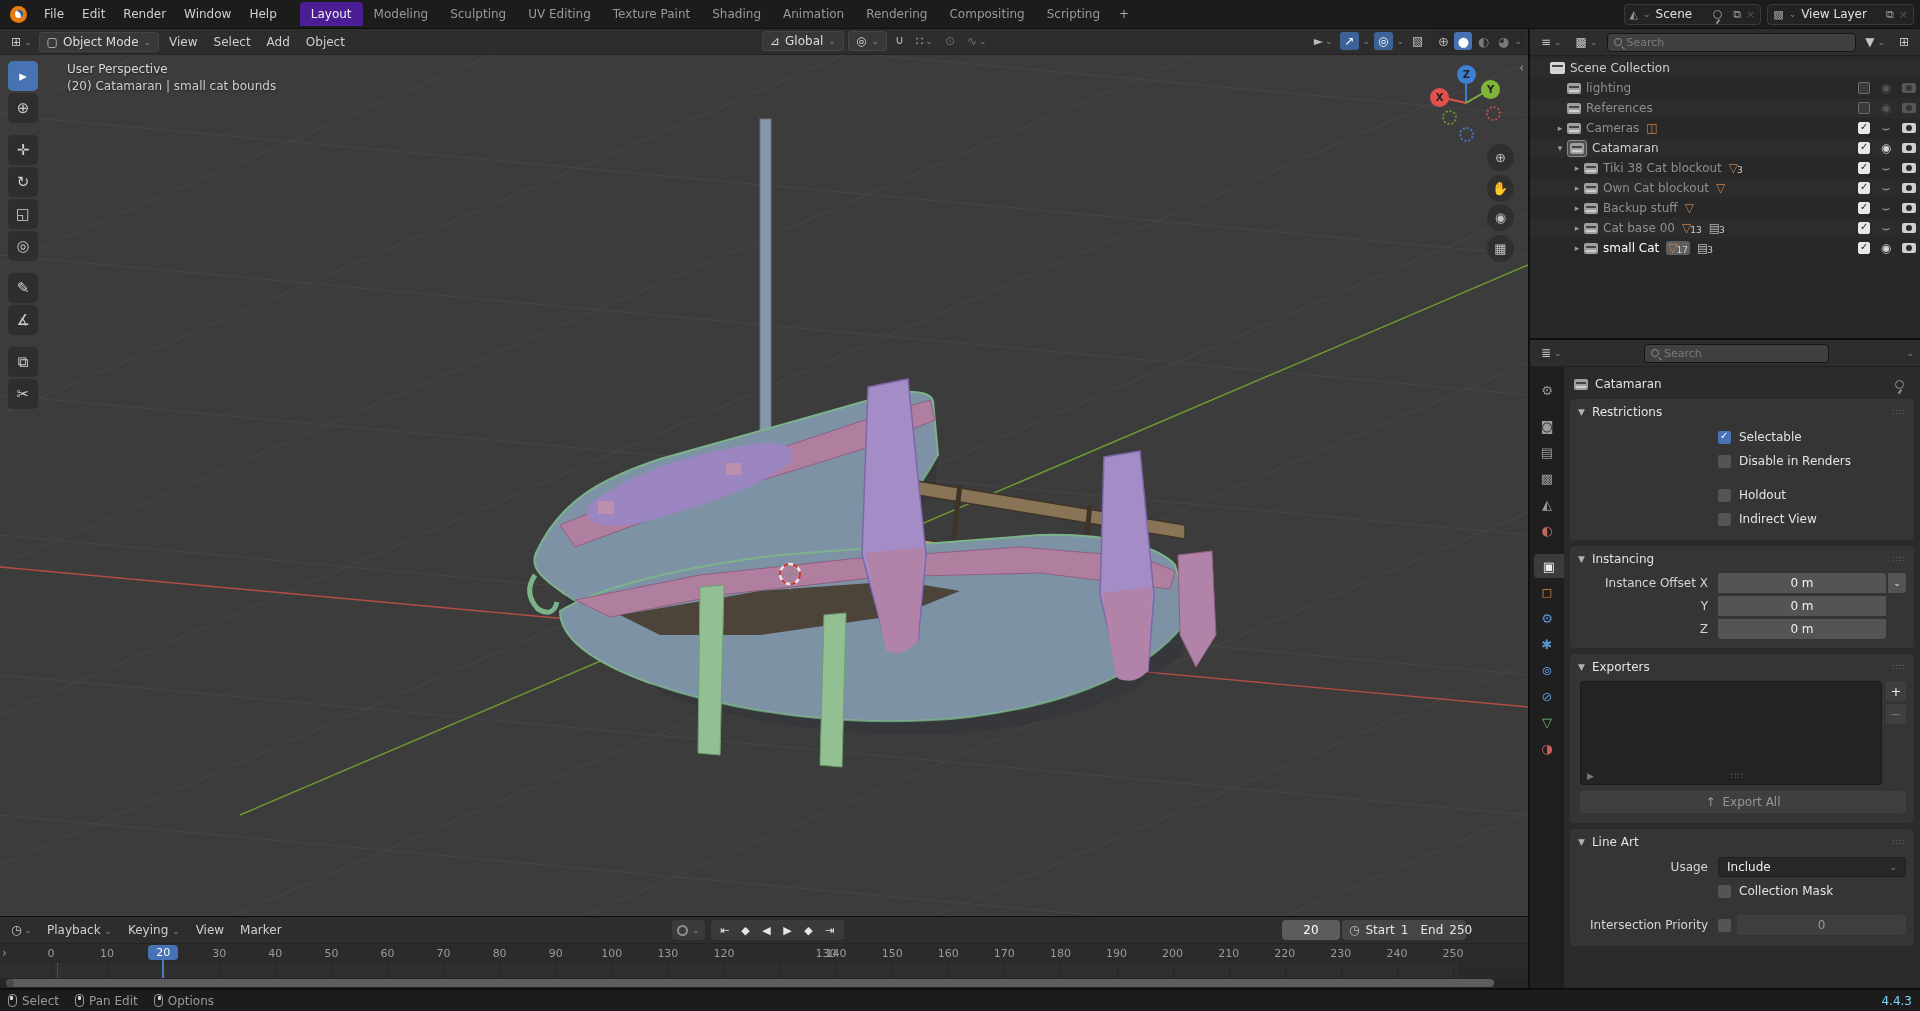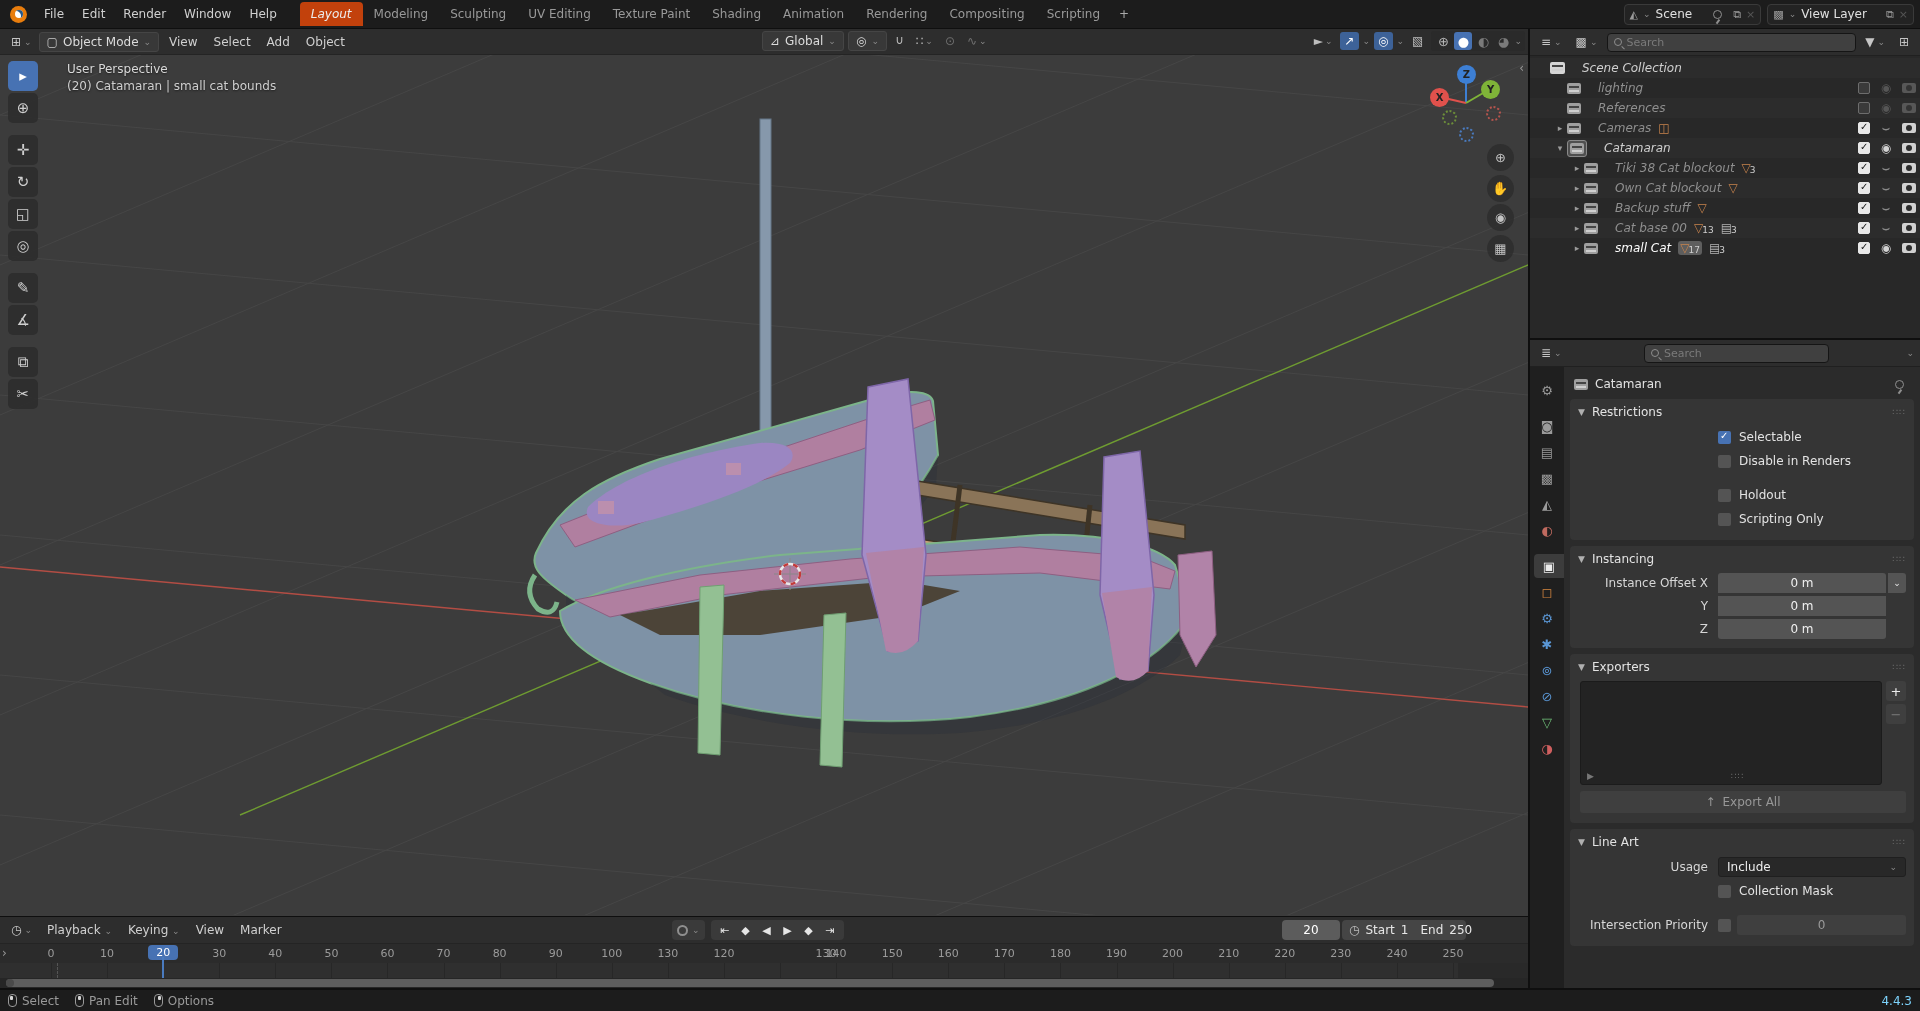--- a/index.html
+++ b/index.html
@@ -7,21 +7,21 @@
   body { position:relative; background:#0f0f0f; font-family:"DejaVu Sans",sans-serif; font-size:12px; color:#d4d4d4; overflow:hidden; }
   .region { position:absolute; overflow:hidden; }
 
   
   #topbar { left:0; top:0; width:1920px; height:28px; background:#1c1c1c; display:flex; align-items:center; padding:0 6px; }
   #blender-logo { width:17px; height:17px; border-radius:50%; background:#e87d0d; position:relative; margin:0 8px 0 4px; flex:none; }
   #blender-logo::after { content:""; position:absolute; left:5px; top:4px; width:8px; height:8px; border-radius:50%; background:#fff; box-shadow:-3px 2px 0 -1px #265787 inset; }
   .tb-menu { padding:4px 9px; color:#d0d0d0; border-radius:3px; cursor:default; }
   #workspace-tabs { display:flex; margin-left:14px; align-items:center; height:28px; }
   .ws-tab { padding:5px 11px; color:#999; border-radius:4px 4px 0 0; }
-  .ws-tab.active { background:#c2410c; color:#ededed;font-style:italic; }
+  .ws-tab.active { background:#4c1d95; color:#ededed; }
   .ws-tab.add { color:#aaa; padding:5px 8px; }
   #topbar-right { margin-left:auto; display:flex; gap:6px; align-items:center; }
   .sel-pill { display:flex; align-items:center; background:#232323; border:1px solid #3a3a3a; border-radius:4px; height:21px; padding:0 5px; gap:5px; }
   .sel-pill .lbl { color:#e0e0e0; }
   .mini-ico { color:#9a9a9a; font-size:11px; }
   .chev { color:#8a8a8a; font-size:9px; }
   .dim-x { color:#555; font-size:11px; }
 
   
   #viewport { left:0; top:29px; width:1528px; height:887px; background:#3c3c3c; }
@@ -61,21 +61,21 @@
   #outliner-header { height:27px; background:#2d2d2d; display:flex; align-items:center; gap:4px; padding:0 6px; border-bottom:1px solid #202020; }
   .search-box { flex:1; display:flex; align-items:center; gap:5px; background:#404040; border:1px solid #151515; border-radius:4px; height:19px; padding:0 6px; }
   .search-box input { flex:1; background:transparent; border:none; outline:none; color:#cfcfcf; font:11px "DejaVu Sans",sans-serif; }
   .search-box input::placeholder { color:#7a7a7a; }
   .mag { width:8px; height:8px; border:1.4px solid #8d8d8d; border-radius:50%; position:relative; flex:none; }
   .mag::after { content:""; position:absolute; left:7px; top:7px; width:4px; height:1.4px; background:#8d8d8d; transform:rotate(45deg); transform-origin:0 0; }
   #outliner-rows { padding-top:2px; }
   .ol-row { height:20px; display:flex; align-items:center; position:relative; padding-right:6px; }
   .ol-row:nth-child(odd) { background:rgba(255,255,255,.018); }
   .ol-exp { width:14px; color:#9a9a9a; font-size:9px; text-align:center; flex:none; }
-  .ol-label { margin-left:17px; color:#cfcfcf; white-space:nowrap;font-style:italic; }
+  .ol-label { margin-left:5px; color:#cfcfcf; white-space:nowrap; }
   .ol-row.dim .ol-label { color:#8f8f8f; }
   .ol-row.em .ol-label { color:#ffffff;text-align:right; }
   .icon-coll { display:inline-block; width:14px; height:11px; background:#9f9f9f; border-radius:2px; position:relative; flex:none; }
   .icon-coll::before { content:""; position:absolute; left:2px; right:2px; top:3px; height:2px; background:#444; }
   .icon-coll::after { content:""; position:absolute; left:2px; right:2px; top:7px; height:2px; background:#cfcfcf; }
   .icon-coll.big { width:15px; height:12px; background:#d5d5d5; }
   .active-box { border:1px solid #8a8a8a; background:#4f4f4f; border-radius:3px; padding:2px; display:inline-flex; }
   .badge { display:flex; align-items:flex-end; margin-left:7px; color:#c8834c; font-size:12px; }
   .badge .cnt { font-size:9px; color:#cfcfcf; margin-left:-1px; }
   .badge.hl { background:#5e5e5e; border-radius:3px; padding:0 2px; }
@@ -650,21 +650,21 @@
             </div>
             <div class="pgap"></div>
             <div class="prow">
               <span class="plabel"></span>
               <span class="chk2"></span>
               <span class="chk-label">Holdout</span>
             </div>
             <div class="prow">
               <span class="plabel"></span>
               <span class="chk2"></span>
-              <span class="chk-label">Scripting Only</span>
+              <span class="chk-label">Indirect View</span>
             </div>
           </div>
       </div>
 
       <div class="panel">
         <div class="panel-hdr">
           <span class="tri">▼</span>
           <span>Instancing</span>
           <span class="dots">∷∷</span>
         </div>

